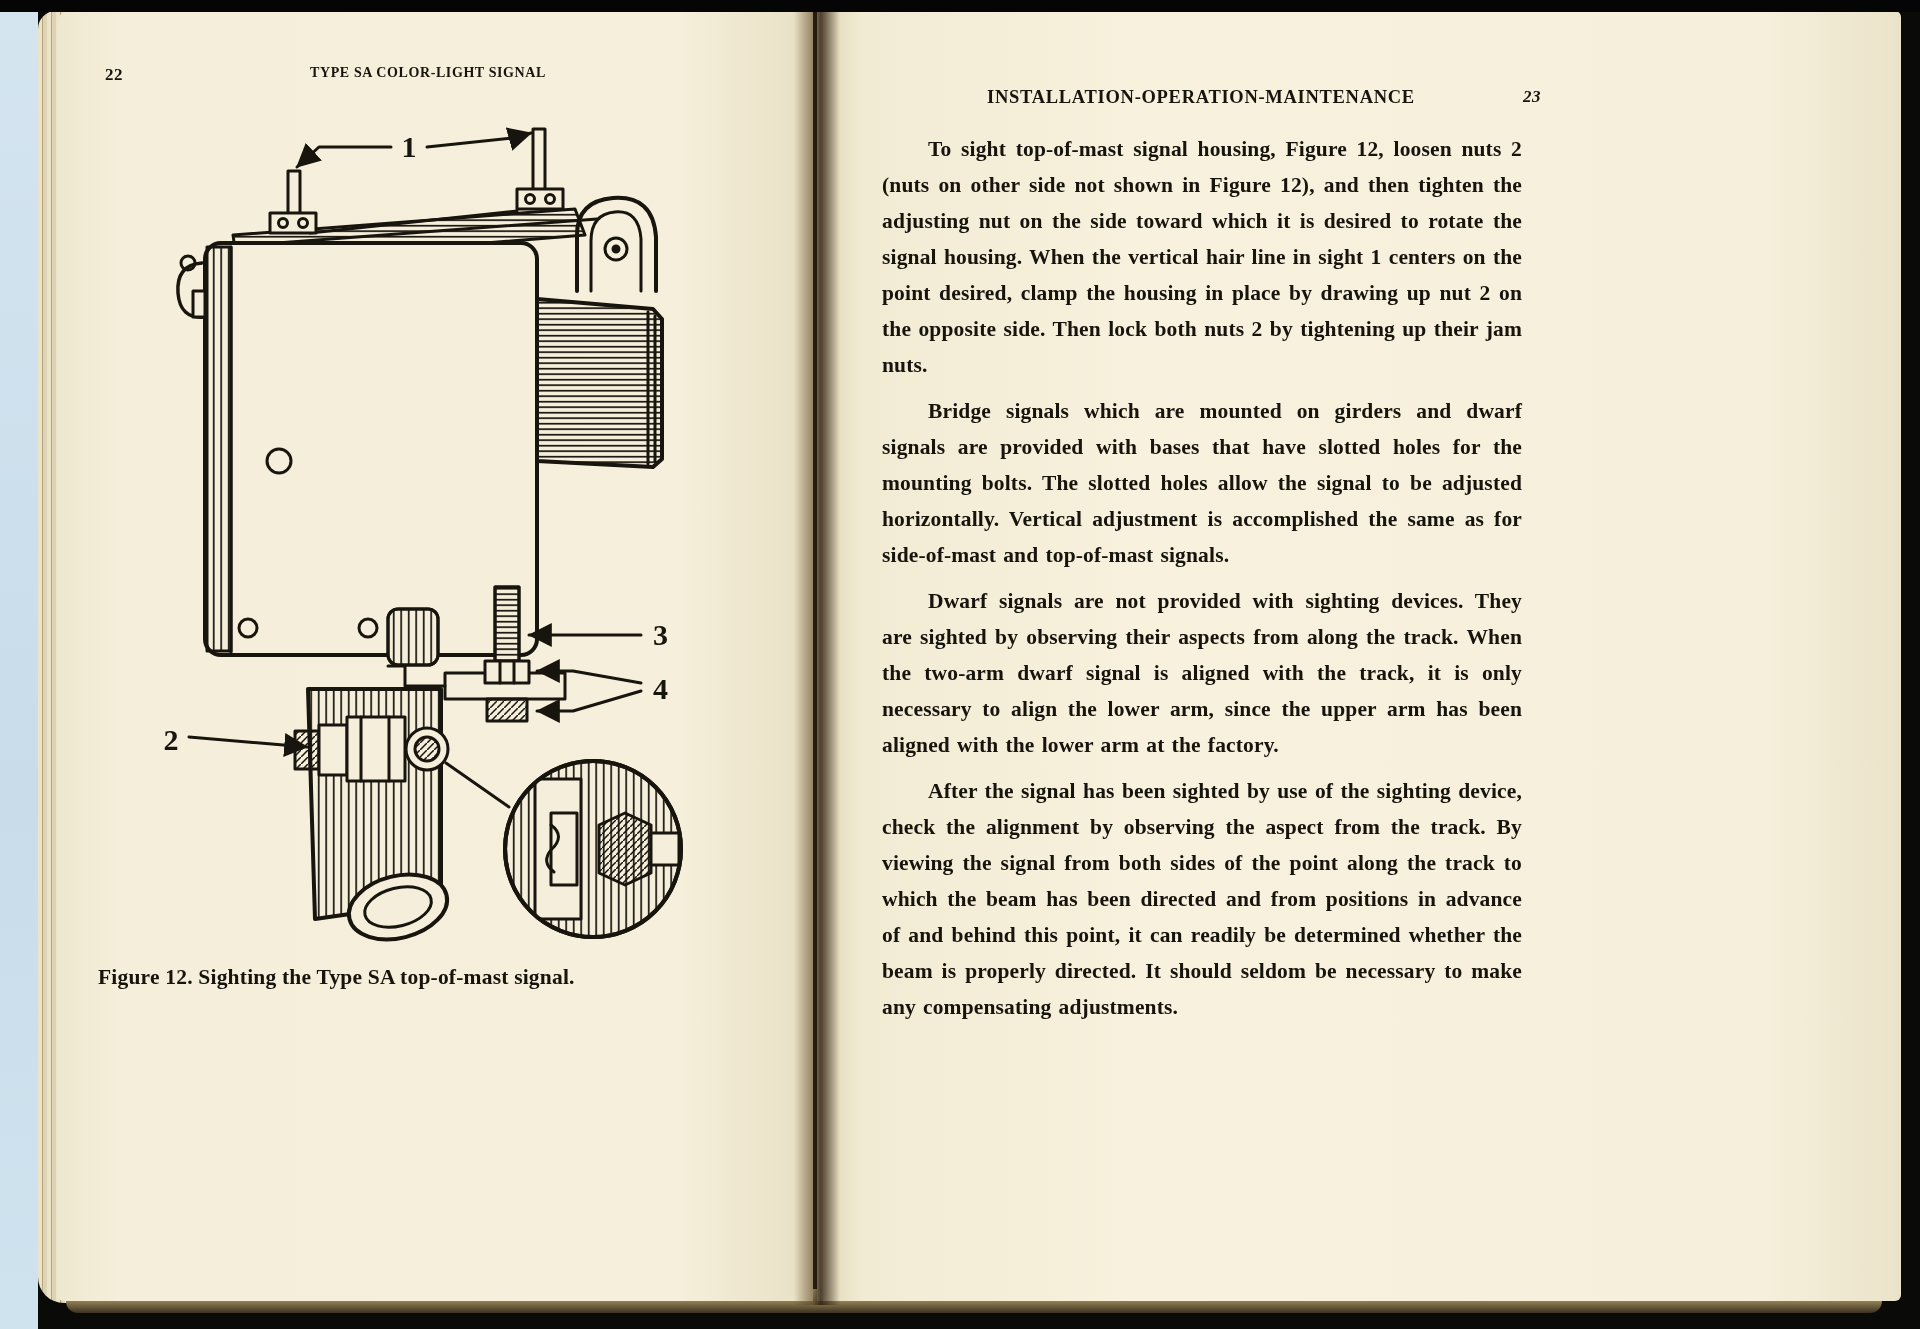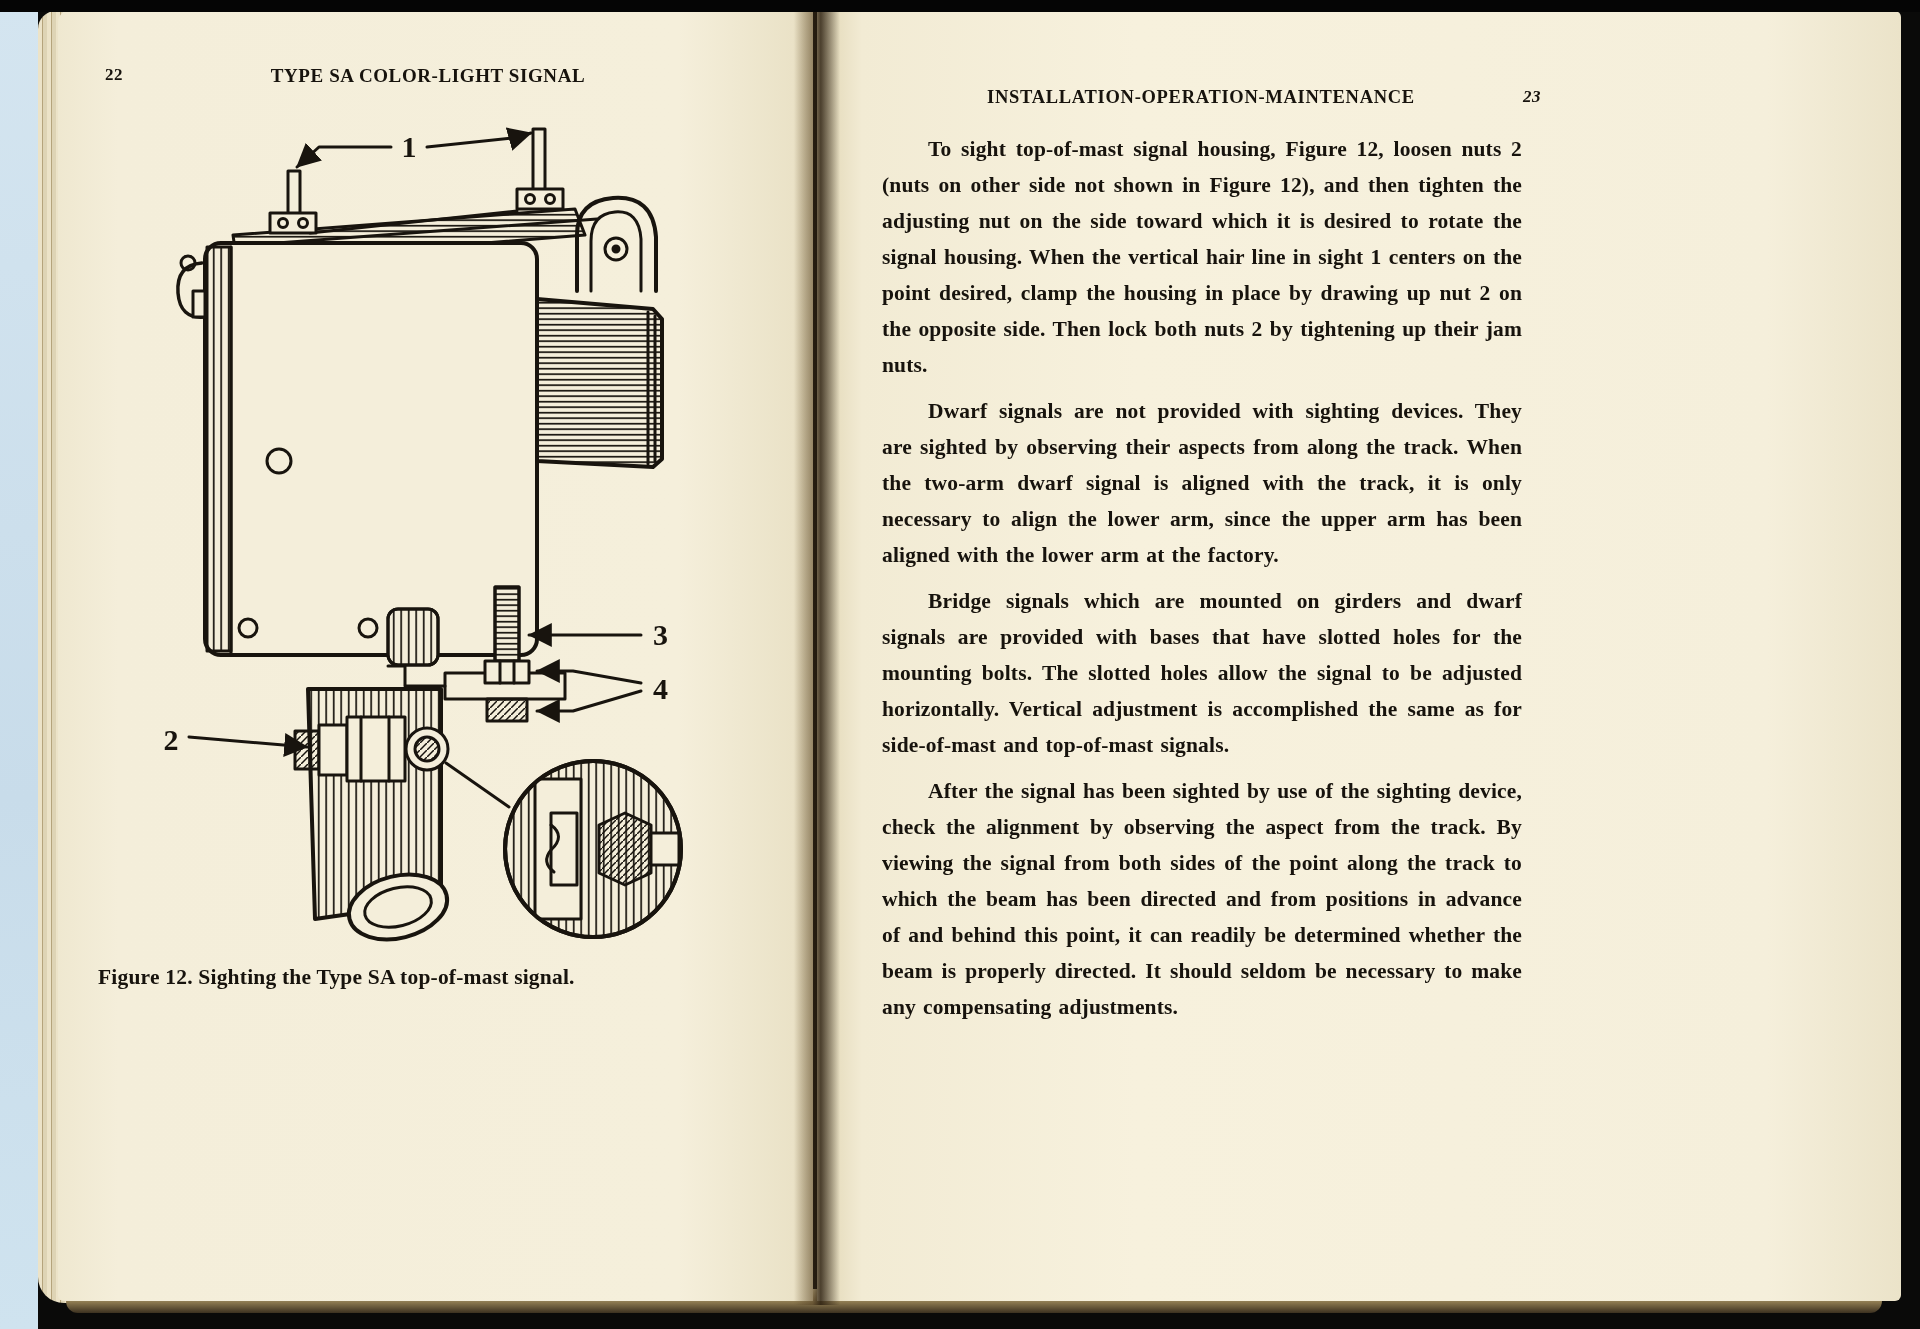--- a/index.html
+++ b/index.html
@@ -35,21 +35,21 @@
     border-radius:0 6px 6px 0;
   }
   .gutter {
     position:absolute; left:756px; top:0; width:46px; height:1300px; z-index:2;
     background:linear-gradient(to right,rgba(80,60,30,0) 0%,rgba(75,55,28,.45) 40%,rgba(38,26,12,.8) 58%,rgba(90,70,40,0) 100%);
   }
   .pagenum { position:absolute; font-weight:bold; font-size:17px; letter-spacing:.5px; }
   .lp-num { left:47px; top:56px; }
   .rp-num { right:360px; top:76px;font-style:italic; }
   .lp-header { position:absolute; left:40px; top:56px; width:660px; text-align:center;
-    font-weight:bold; font-size:19px; letter-spacing:.6px; }
+    font-weight:bold; font-size:14px; letter-spacing:.6px; }
   .rp-header { position:absolute; left:65px; top:76px; width:638px; text-align:center;
     font-weight:bold; font-size:18.5px; letter-spacing:.7px; }
   .figure-wrap { position:absolute; left:47px; top:104px; width:660px; height:880px; }
   .caption { position:absolute; left:40px; top:956px; width:680px;
     font-weight:bold; font-size:21.5px; letter-spacing:.2px; }
   .text-col { position:absolute; left:65px; top:120px; width:640px; }
   .text-col p {
     font-weight:bold; font-size:21.5px; line-height:36px;
     text-align:justify; text-indent:46px;
     letter-spacing:.15px; word-spacing:1.6px;
@@ -208,20 +208,20 @@
 
     <div class="caption">Figure 12.  Sighting the Type SA top-of-mast signal.</div>
   </div>
 
   <div class="page page-right">
     <div class="rp-header">INSTALLATION-OPERATION-MAINTENANCE</div>
     <div class="pagenum rp-num">23</div>
 
     <div class="text-col">
       <p>To sight top-of-mast signal housing, Figure 12, loosen nuts 2 (nuts on other side not shown in Figure 12), and then tighten the adjusting nut on the side toward which it is desired to rotate the signal housing.  When the vertical hair line in sight 1 centers on the point desired, clamp the housing in place by drawing up nut 2 on the opposite side.  Then lock both nuts 2 by tightening up their jam nuts.</p>
+      <p>Bridge signals which are mounted on girders and dwarf signals are provided with bases that have slotted holes for the mounting bolts.  The slotted holes allow the signal to be adjusted horizontally.  Vertical adjustment is accomplished the same as for side-of-mast and top-of-mast signals.</p>
       <p>Dwarf signals are not provided with sighting devices. They are sighted by observing their aspects from along the track.  When the two-arm dwarf signal is aligned with the track, it is only necessary to align the lower arm, since the upper arm has been aligned with the lower arm at the factory.</p>
-      <p>Bridge signals which are mounted on girders and dwarf signals are provided with bases that have slotted holes for the mounting bolts.  The slotted holes allow the signal to be adjusted horizontally.  Vertical adjustment is accomplished the same as for side-of-mast and top-of-mast signals.</p>
       <p>After the signal has been sighted by use of the sighting device, check the alignment by observing the aspect from the track.  By viewing the signal from both sides of the point along the track to which the beam has been directed and from positions in advance of and behind this point, it can readily be determined whether the beam is properly directed.  It should seldom be necessary to make any compensating adjustments.</p>
     </div>
   </div>
 
   <div class="gutter"></div>
 </div>
 
 </body></html>

